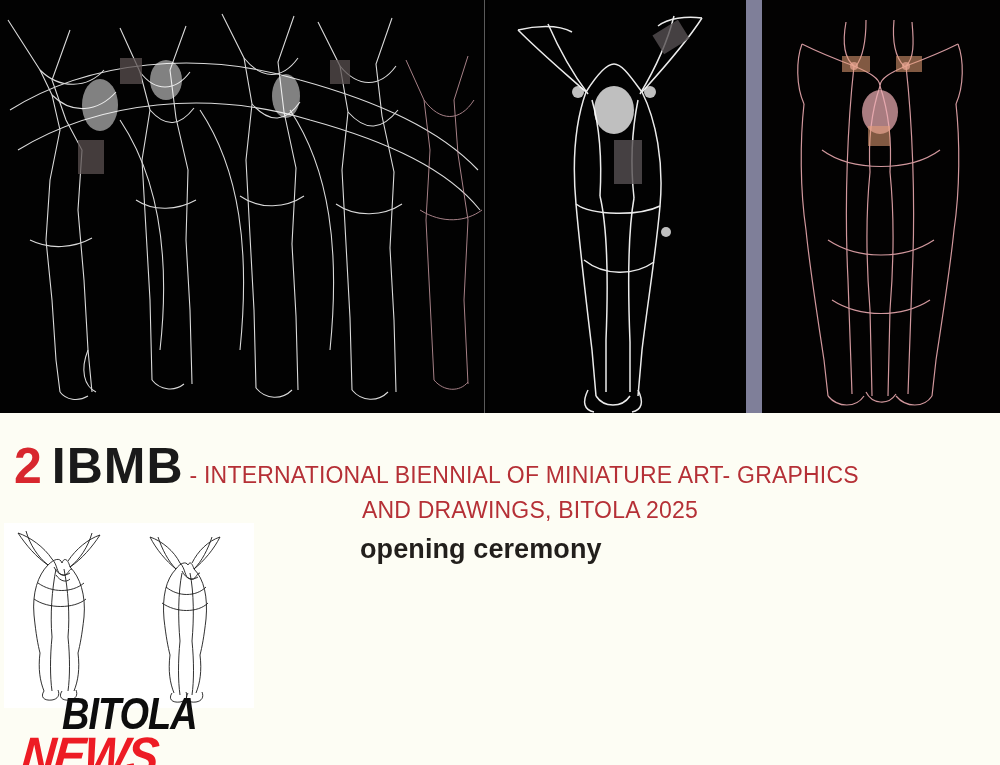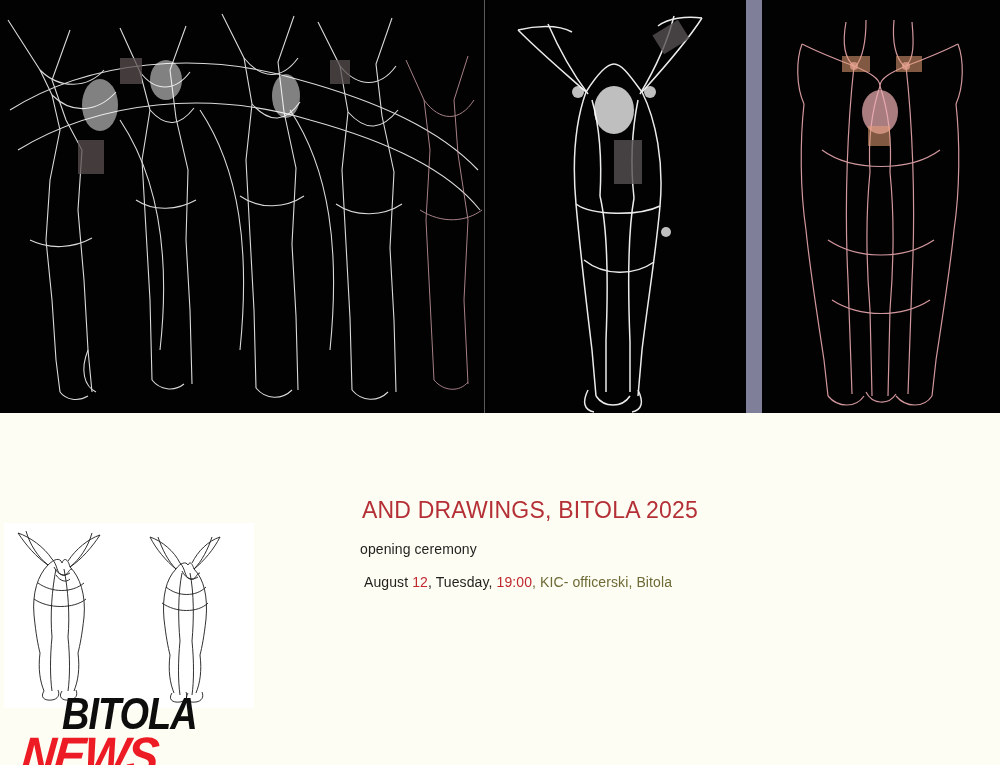--- a/index.html
+++ b/index.html
@@ -94,24 +94,25 @@
     width: 1000px;
     text-align: center;
     padding-left: 60px;
     box-sizing: border-box;
   }
   .title-row2 .t-sub { margin-left: 0; }
 
   .details {
     position: absolute;
     left: 360px; top: 120px;
-    font-size: 14px;
+    font-size: 27px;
     color: #221f1c;
     line-height: 33px;
     letter-spacing: 0.1px;
+    font-weight: bold;
   }
   .details .line2 { padding-left: 4px; }
   .red { color: #c0282e; }
   .olive { color: #6e6a36; }
 
   
   .bitola-news {
     position: absolute;
     left: 4px; top: 110px;
     width: 250px;
@@ -289,28 +290,30 @@
         </g>
       </svg>
     </div>
 
     <div class="panel-sep sep-1"></div>
     <div class="panel-sep sep-2"></div>
   </div>
 
   <div class="lower">
 
+    <div class="title-row">
+      <span class="t-num">2</span><span class="t-ibmb">IBMB</span><span class="t-sub">- INTERNATIONAL BIENNIAL OF MINIATURE ART- GRAPHICS</span>
+    </div>
 
     <div class="title-row2">
       <span class="t-sub">AND DRAWINGS,  BITOLA 2025</span>
     </div>
 
     <div class="details">
       <div class="line1">opening ceremony</div>
-      <div class="line2"><span>August</span><span> </span><span class="red">12</span><span>, Tuesday, </span><span class="red">19:00</span><span class="olive">, KIC- officerski, Bitola</span></div>
     </div>
 
     <div class="bitola-news">
       <svg class="bn-figs" viewBox="0 0 250 185" preserveAspectRatio="none">
         <rect x="0" y="0" width="250" height="185" fill="#ffffff"></rect>
         <g stroke="#1a1a1a" fill="none" stroke-width="0.9">
 
           <path d="M14 10 C22 22 32 34 44 42 C34 34 26 22 22 8"></path>
           <path d="M14 10 C26 14 40 24 48 36"></path>
           <path d="M96 12 C88 24 78 36 66 44 C76 36 84 24 88 10"></path>

